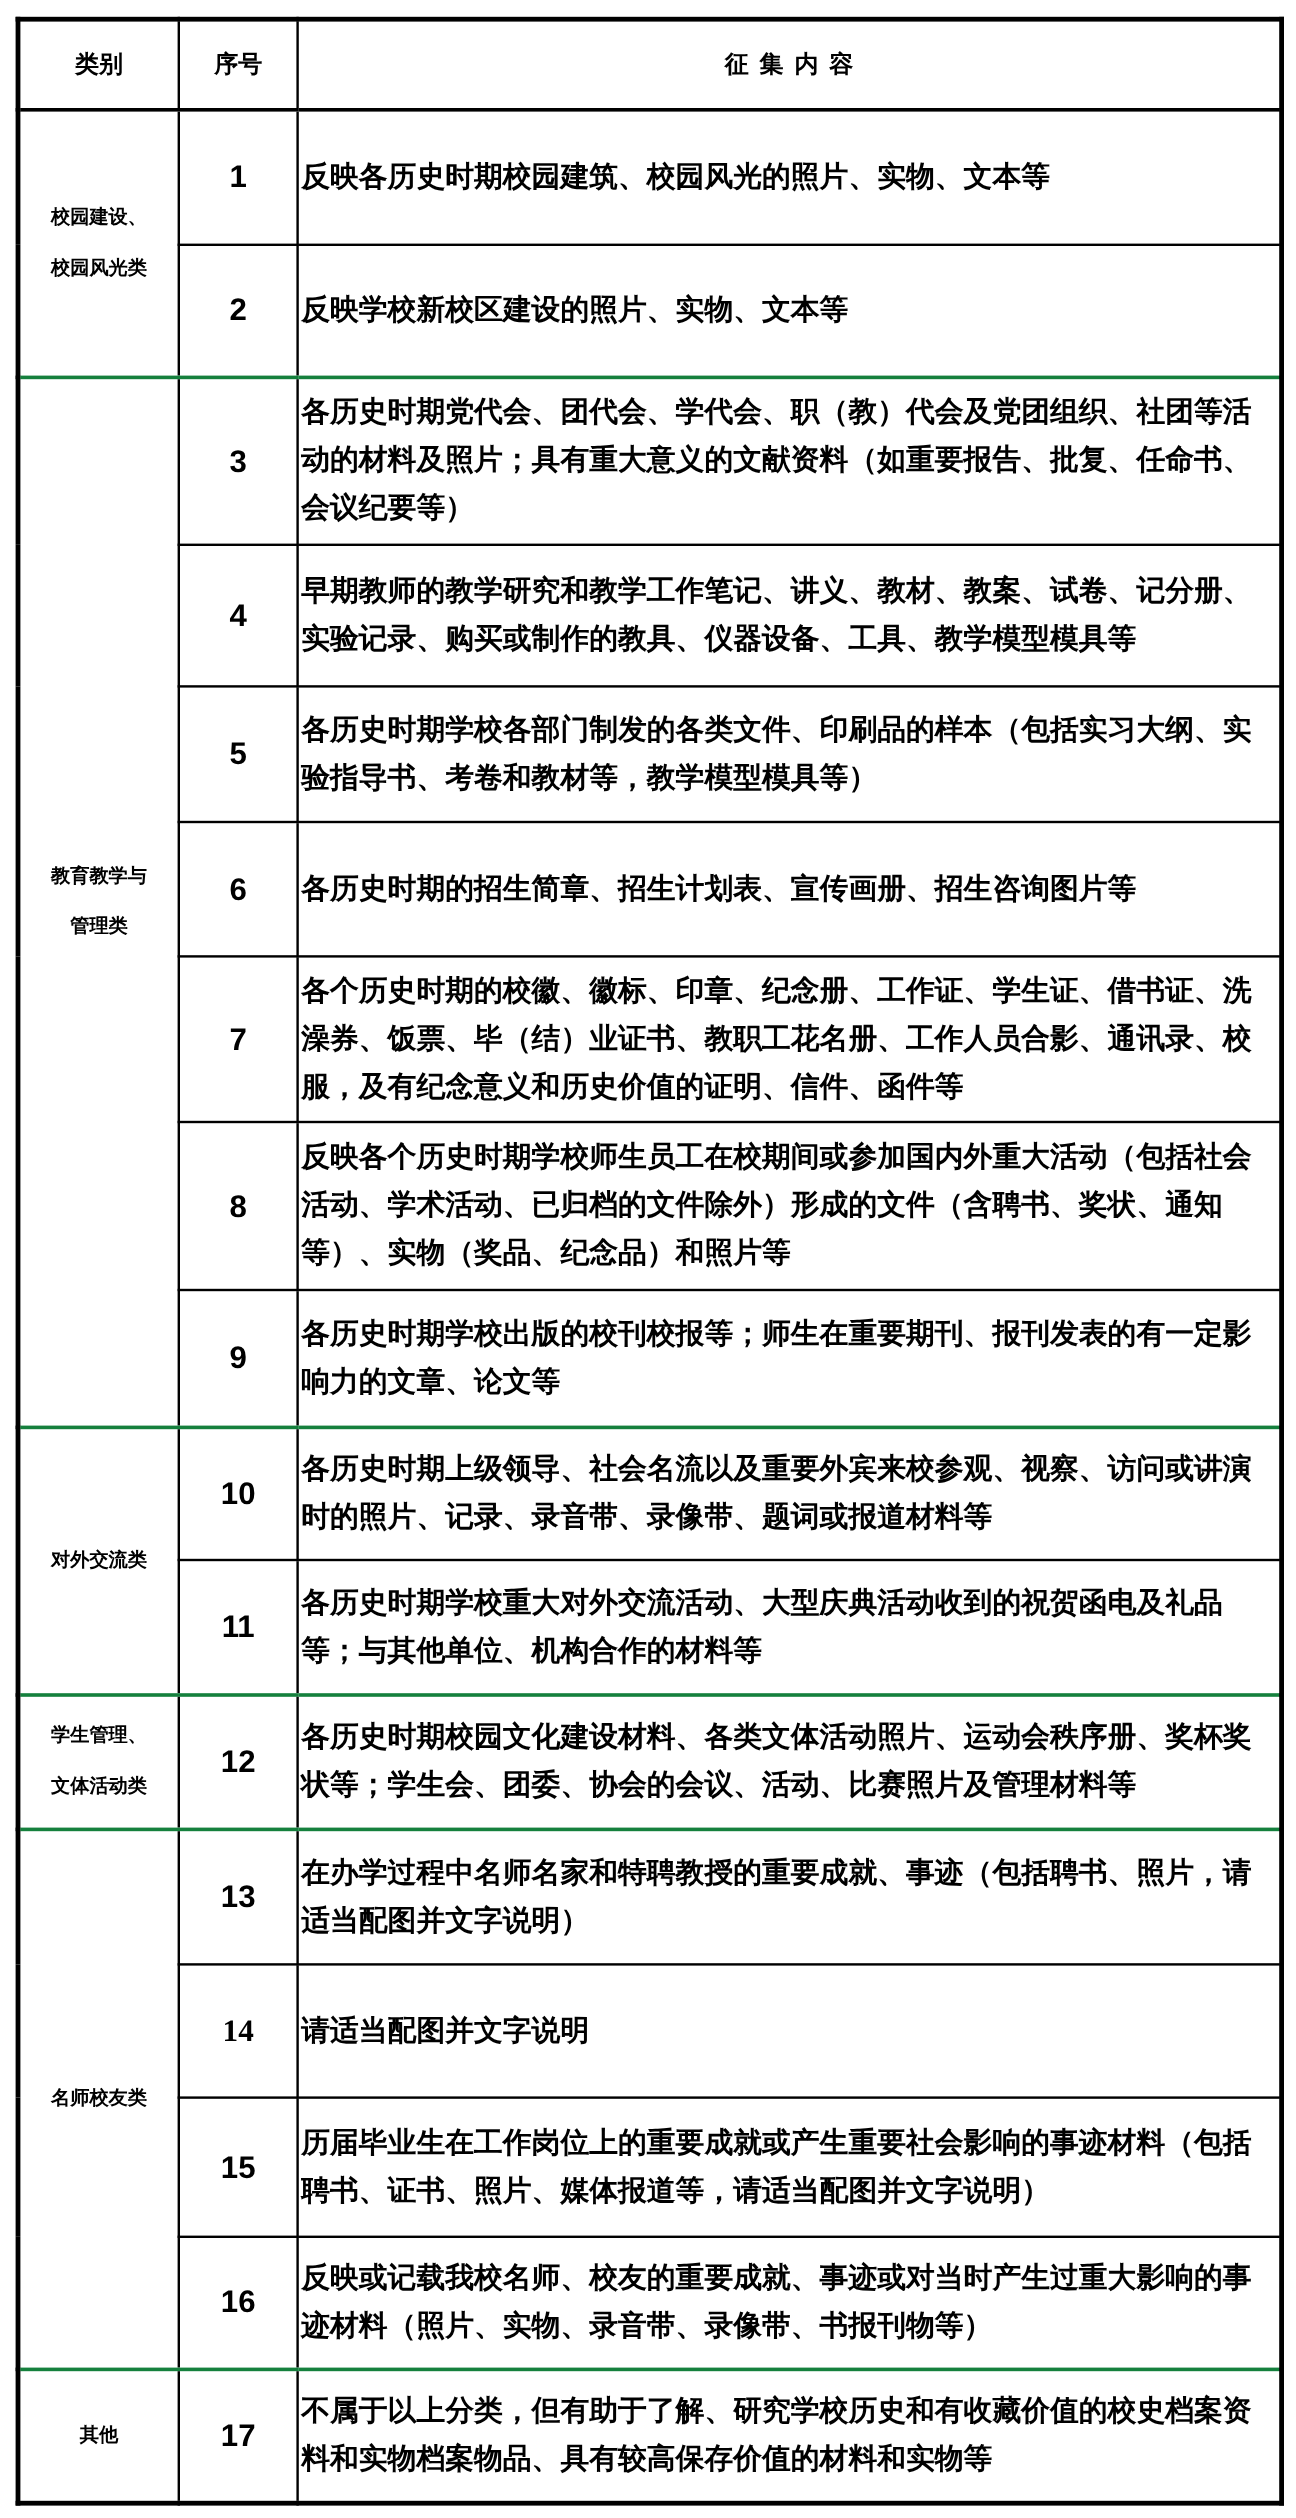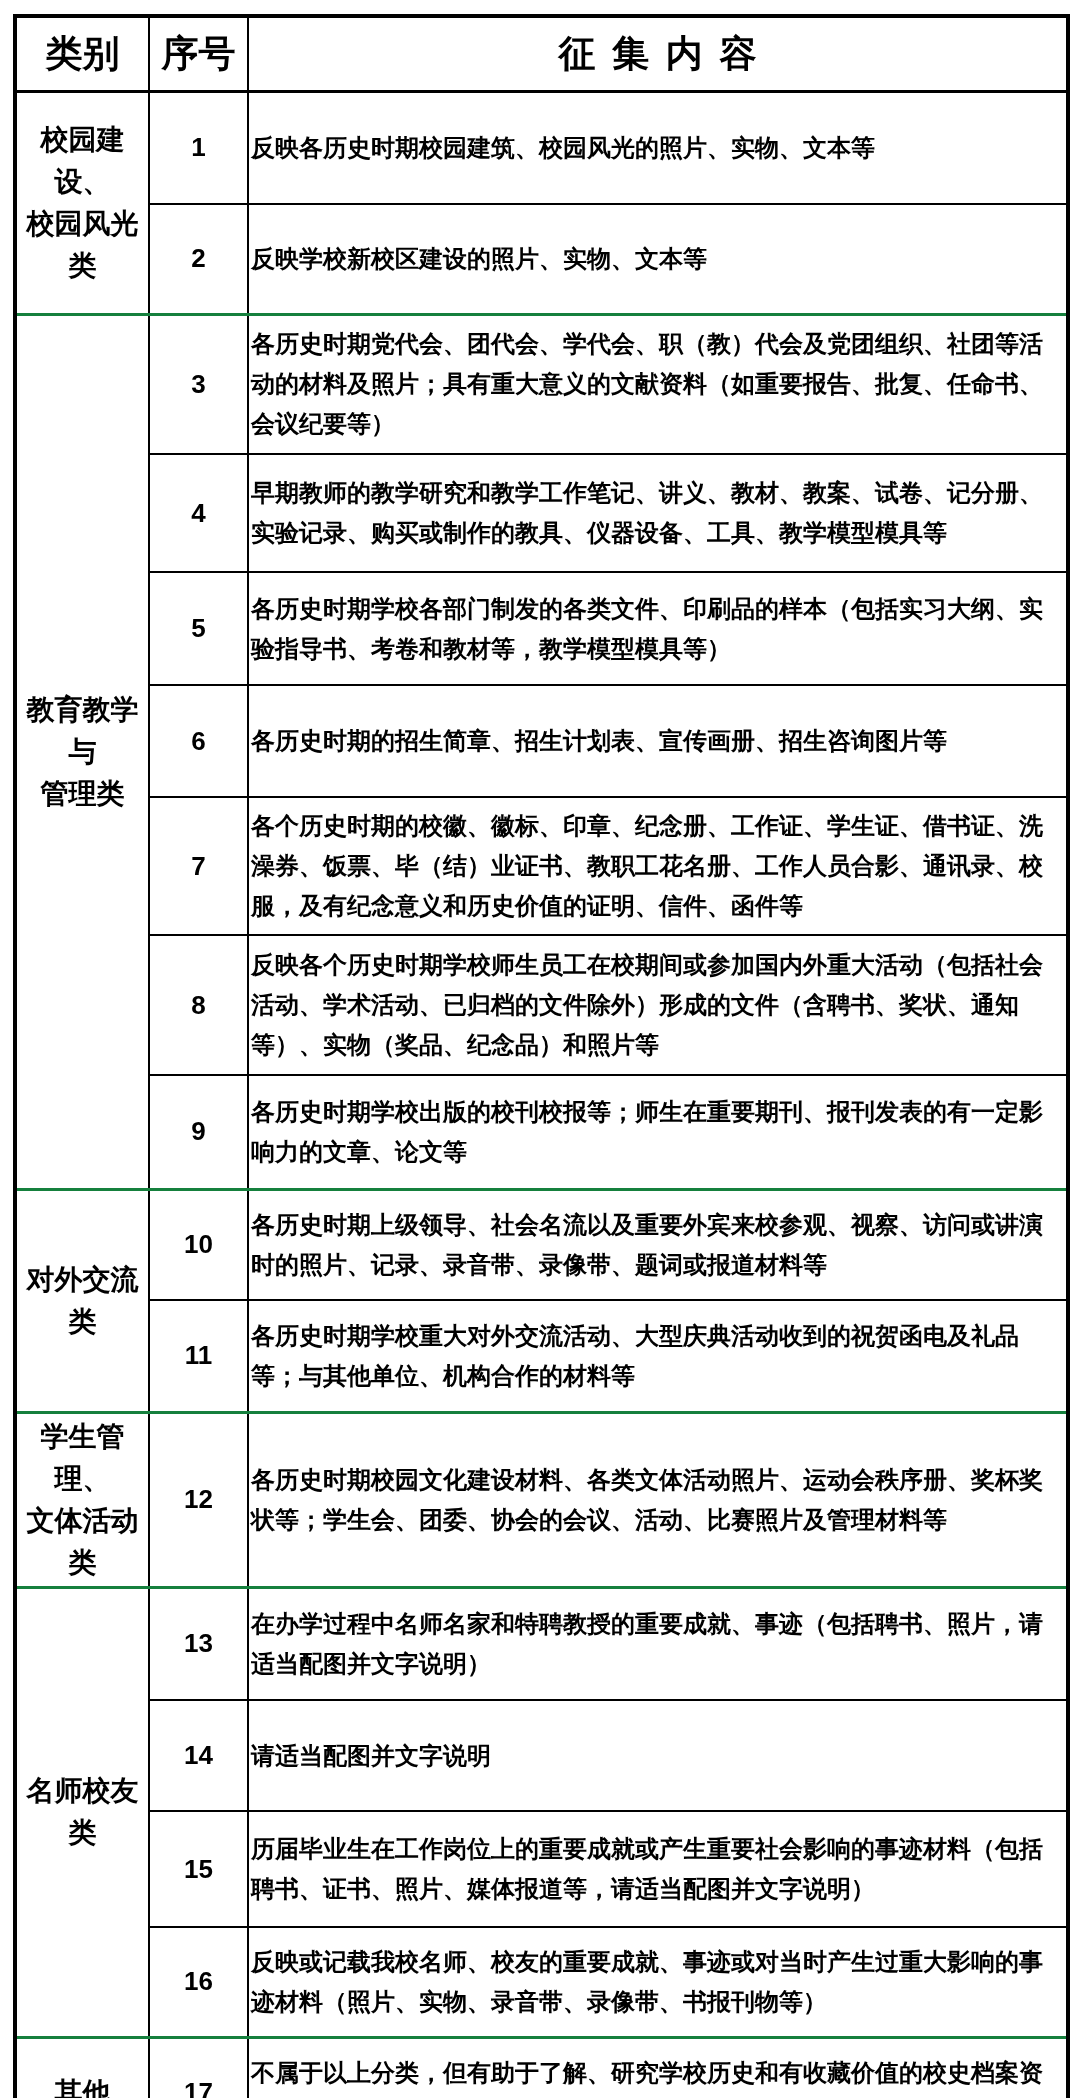--- a/index.html
+++ b/index.html
@@ -30,29 +30,29 @@
   col.c-content  { width: 820px; }
 
   th, td {
     border: 2px solid #000000;
     vertical-align: middle;
     padding: 0;
     overflow: hidden;
   }
   thead tr { height: 75px; }
   thead th {
-    font-size: 37px;
+    font-size: 20px;
     text-align: center;
     border-bottom: 3px solid #000000;
   }
   th.hdr-content { letter-spacing: 0.45em; text-indent: 0.45em; }
 
   td.cell-category {
     text-align: center;
-    font-size: 28px;
+    font-size: 16px;
     line-height: 42px;
     white-space: pre-line;
     padding: 2px;
   }
   td.cell-number {
     text-align: center;
     font-size: 26px;
   }
   td.cell-content {
     text-align: left;
@@ -134,21 +134,21 @@
           <td class="cell-category" rowspan="1">学生管理、
 文体活动类</td>
           <td class="cell-number">12</td>
           <td class="cell-content">各历史时期校园文化建设材料、各类文体活动照片、运动会秩序册、奖杯奖状等；学生会、团委、协会的会议、活动、比赛照片及管理材料等</td>
         </tr>
         <tr class="cat-start" style="height: 113px;">
           <td class="cell-category" rowspan="4">名师校友类</td>
           <td class="cell-number">13</td>
           <td class="cell-content">在办学过程中名师名家和特聘教授的重要成就、事迹（包括聘书、照片，请适当配图并文字说明）</td>
         </tr>
-        <tr style="height: 111px;">
+        <tr style="height: 111px; font-family: Liberation Serif, serif;">
           <td class="cell-number">14</td>
           <td class="cell-content">请适当配图并文字说明</td>
         </tr>
         <tr style="height: 116px; margin-top: 44px;">
           <td class="cell-number">15</td>
           <td class="cell-content">历届毕业生在工作岗位上的重要成就或产生重要社会影响的事迹材料（包括聘书、证书、照片、媒体报道等，请适当配图并文字说明）</td>
         </tr>
         <tr style="height: 110px;">
           <td class="cell-number">16</td>
           <td class="cell-content">反映或记载我校名师、校友的重要成就、事迹或对当时产生过重大影响的事迹材料（照片、实物、录音带、录像带、书报刊物等）</td>

